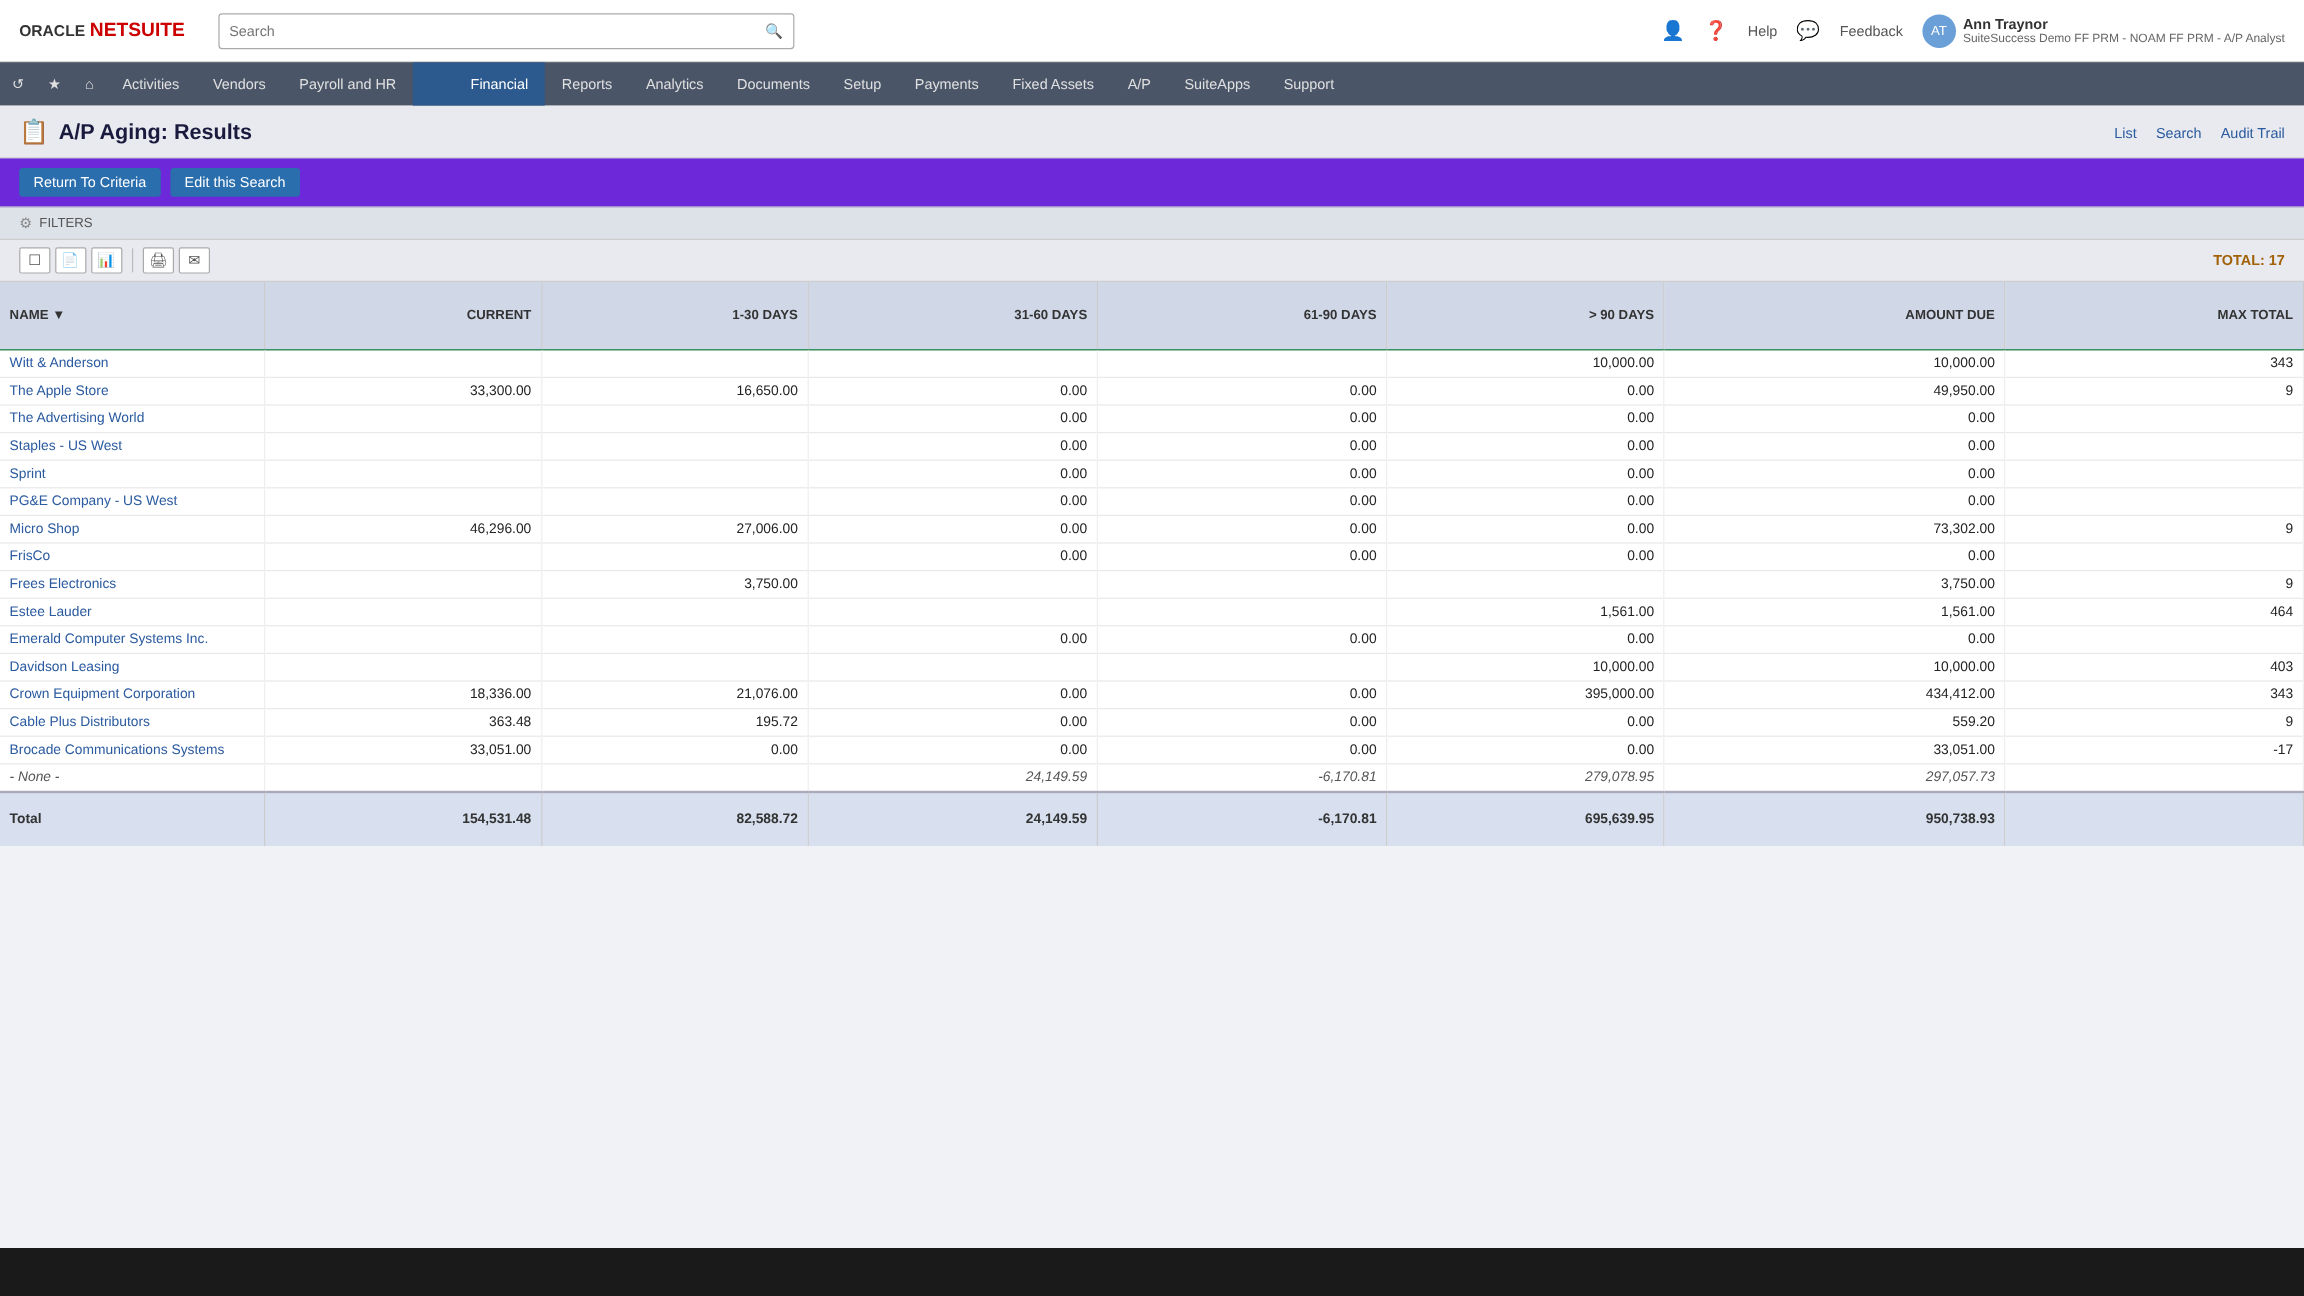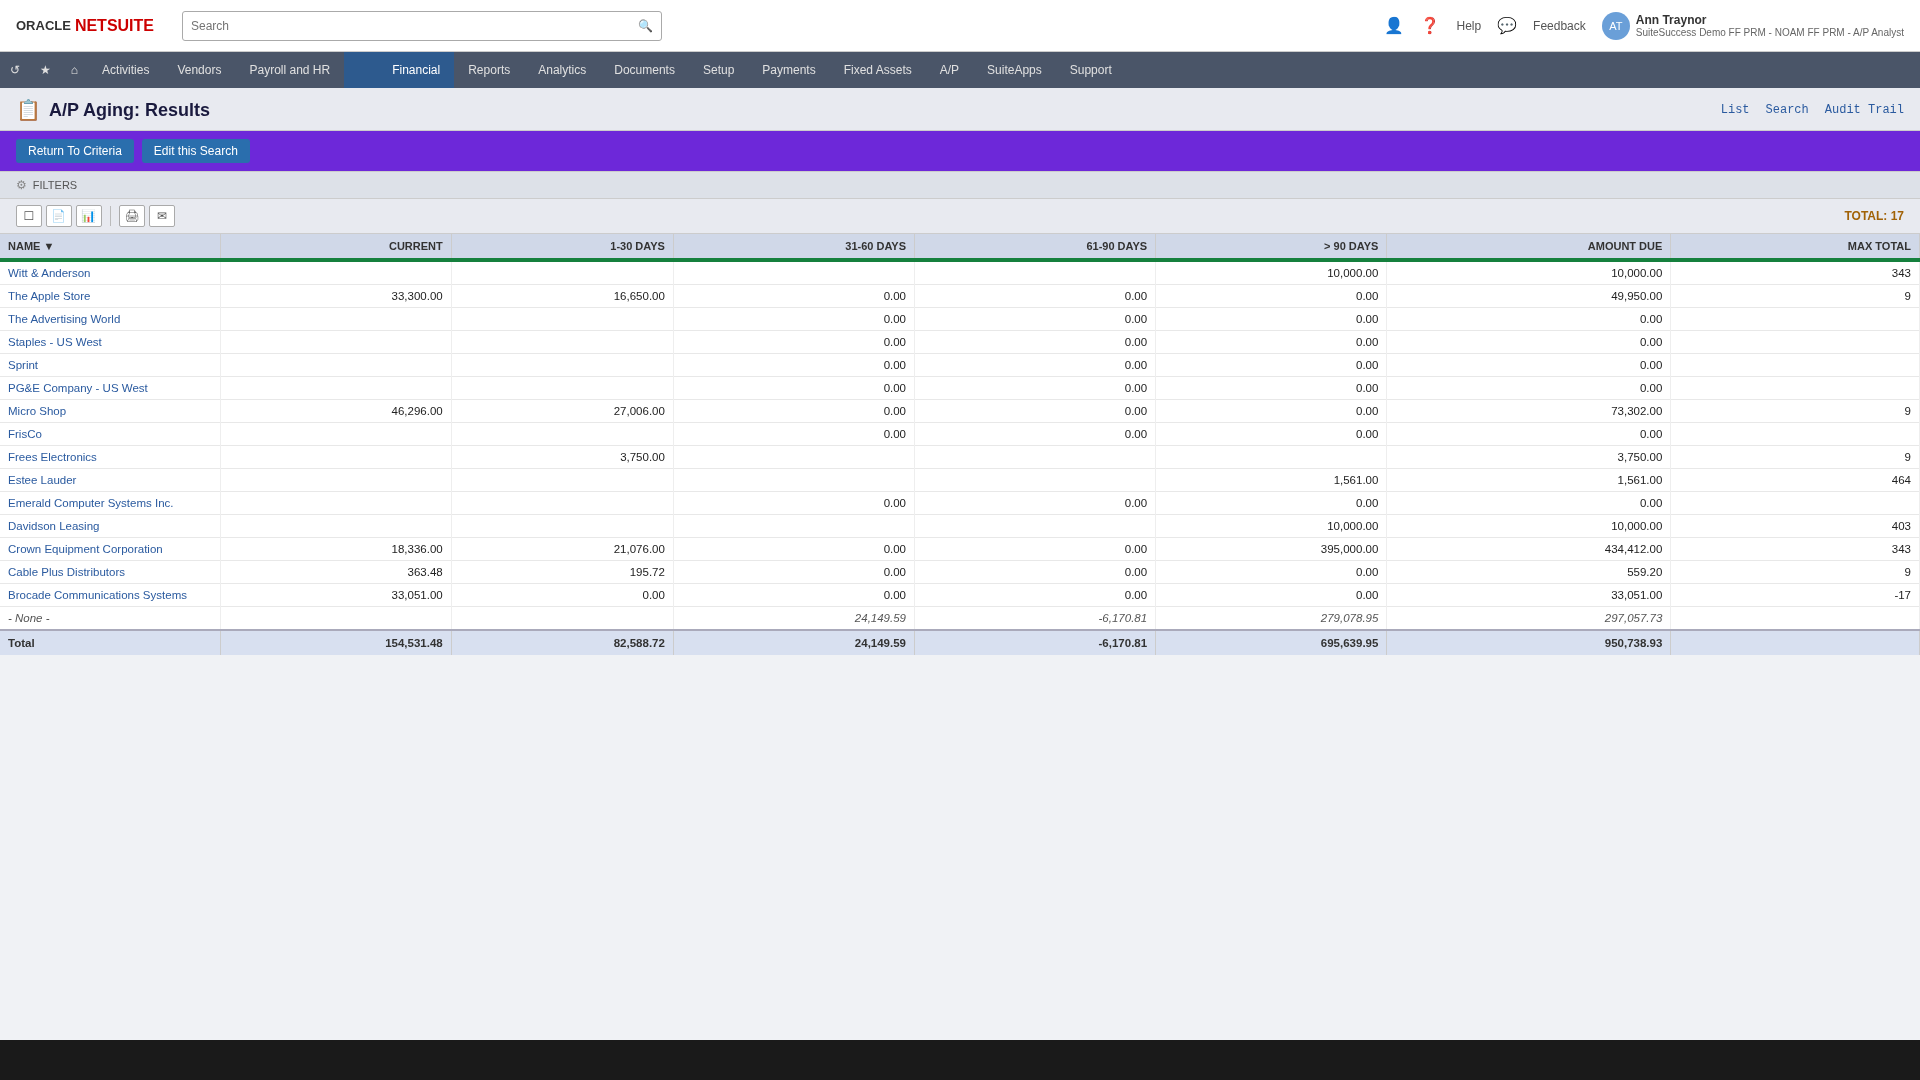--- a/index.html
+++ b/index.html
@@ -79,21 +79,21 @@
       background: #e8eaf0;
       padding: 10px 16px 8px;
       border-bottom: 1px solid #ccc;
       display: flex;
       align-items: center;
       justify-content: space-between;
     }
     .page-title-area { display: flex; align-items: center; gap: 8px; }
     .page-title-icon { font-size: 20px; color: #e67e00; }
     .page-title { font-size: 18px; font-weight: bold; color: #1a1a3e; }
-    .page-header-links { display: flex; gap: 16px; font-family: Liberation Mono, monospace; }
+    .page-header-links { display: flex; gap: 16px; }
     .page-header-link { font-size: 12px; color: #2a5a9f; cursor: pointer; text-decoration: none; }
     
     
     .buttons-area { padding: 8px 16px; background: #6d28d9; border-bottom: 1px solid #ccc; display: flex; gap: 8px; }
     .btn-blue {
       background: #2a6ead;
       color: #fff;
       border: none;
       padding: 5px 12px;
       font-size: 12px;
@@ -137,41 +137,41 @@
       color: #555;
     }
     .toolbar-separator { width: 1px; height: 20px; background: #bbb; margin: 0 4px; }
     .toolbar-total { font-size: 12px; color: #a16207; font-weight: bold; }
     
     
     .table-container { background: #fff; margin: 0; overflow-x: auto; }
     table { width: 100%; border-collapse: collapse; font-size: 11.5px; }
     thead tr { background: #d0d8e8; }
     thead th {
-      padding: 6px 8px;
+      padding: 22px 8px;
       text-align: right;
       font-weight: bold;
       font-size: 11px;
       color: #333;
-      border-bottom: 4px solid #15803d;
+      border-bottom: 1px solid #15803d;
       border-right: 1px solid #ccc;
       white-space: nowrap;
     }
     thead th:first-child { text-align: left; }
     tbody tr { border-bottom: 1px solid #e8e8e8; }
     tbody td {
       padding: 5px 8px;
       text-align: right;
       color: #222;
       border-right: 1px solid #eee;
     }
     tbody td:first-child { text-align: left; color: #2a5a9f; cursor: pointer; }
     tfoot tr { background: #d8e0f0; font-weight: bold; }
     tfoot td {
-      padding: 6px 8px;
+      padding: 16px 8px;
       text-align: right;
       border-top: 2px solid #aab;
       border-right: 1px solid #ccc;
       margin-left: 12px;
     }
     tfoot td:first-child { text-align: left; }
     
     .none-row td { color: #555; font-style: italic; }
     .none-row td:first-child { color: #555; cursor: default; }
   </style>

